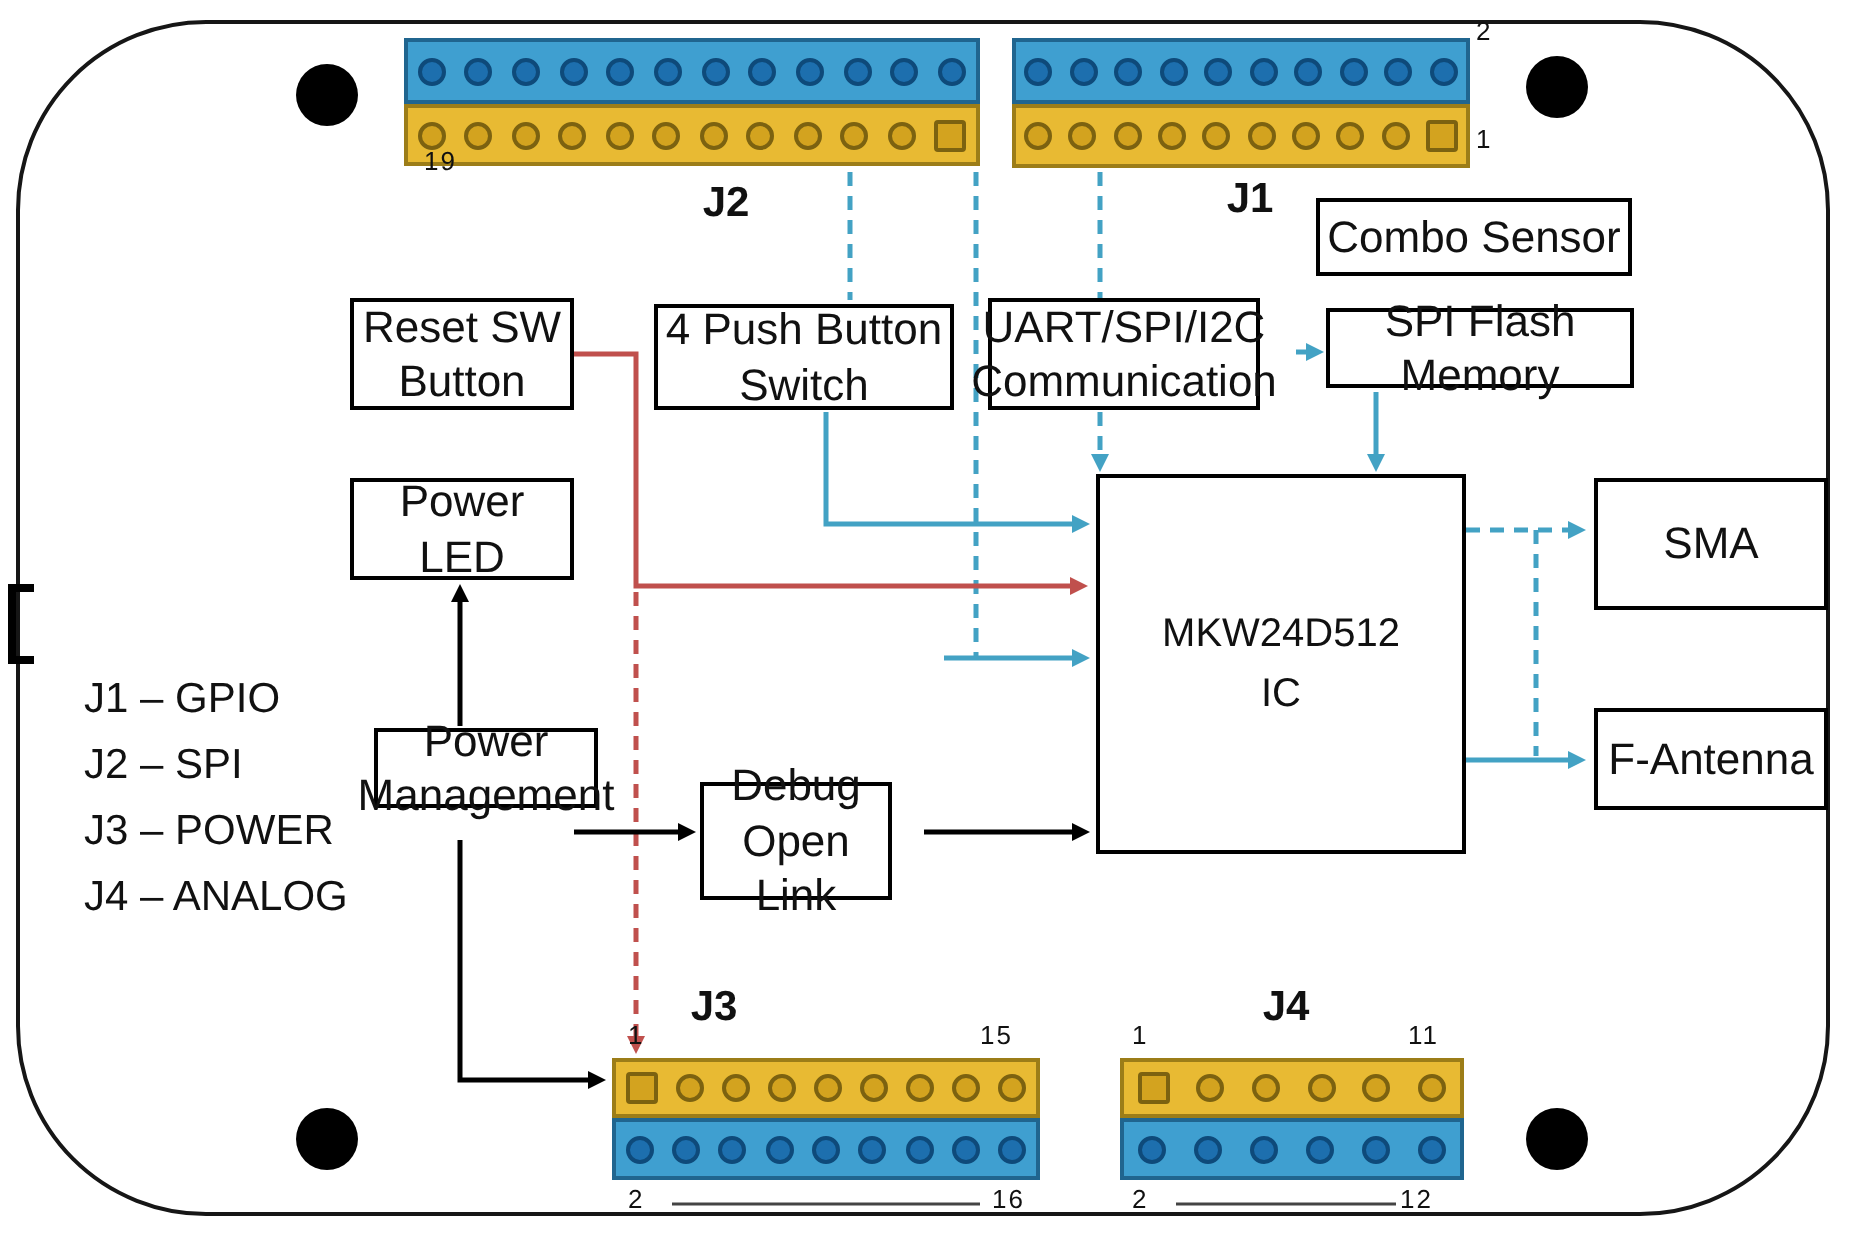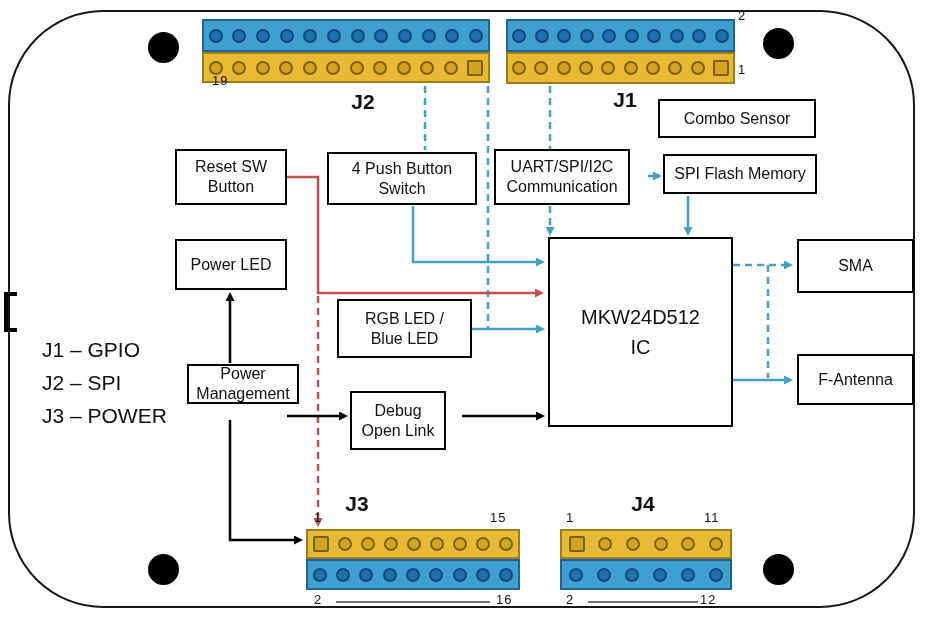--- a/index.html
+++ b/index.html
@@ -18,21 +18,21 @@
   .blue-row .pin{background:#1d6fae;border:2px solid #0e4a7a;}
   .yellow-row{background:#e8ba33;border:2px solid #9c7d18;}
   .yellow-row .pin{background:#d3a31f;border:2px solid #7c6210;}
   .pin{width:14px;height:14px;border-radius:50%;box-sizing:border-box;flex:0 0 auto;}
   .pin.square{border-radius:2px;width:16px;height:16px;}
   
   #wires{position:absolute;left:0;top:0;z-index:4;pointer-events:none;}
   
   .block{position:absolute;background:#ffffff;border:2px solid #000;box-sizing:border-box;
     display:flex;align-items:center;justify-content:center;text-align:center;z-index:5;}
-  .block span{white-space:pre-line;font-size:16px;line-height:1.25;}
+  .block span{white-space:pre-line;font-size:22px;line-height:1.25;}
   .block.ic span{font-size:20px;line-height:1.5;}
   
   .conn-label{position:absolute;font-size:21px;font-weight:bold;text-align:center;z-index:6;}
   .pin-num{position:absolute;font-size:13px;letter-spacing:1px;z-index:6;}
   .legend{position:absolute;left:42px;top:333px;z-index:6;}
   .legend-line{font-size:21px;line-height:33px;white-space:nowrap;}
 </style>
 </head>
 <body>
 
@@ -189,37 +189,33 @@
     </div>
   <div class="block" style="left:658px;top:99px;width:158px;height:39px">
     <span>Combo Sensor</span>
     </div>
   <div class="block" style="left:175px;top:239px;width:112px;height:51px">
     <span>Power LED</span>
     </div>
   <div class="block" style="left:663px;top:154px;width:154px;height:40px">
     <span>SPI Flash Memory</span>
     </div>
-  <div class="block" style="left:337px;top:299px;width:135px;height:59px">
-    <span>RGB LED /
-Blue LED</span>
-    </div>
   <div class="block" style="left:187px;top:364px;width:112px;height:40px">
     <span>Power
 Management</span>
     </div>
   <div class="block" style="left:350px;top:391px;width:96px;height:59px">
     <span>Debug
 Open Link</span>
     </div>
   <div class="block ic" style="left:548px;top:237px;width:185px;height:190px">
     <span>MKW24D512
 IC</span>
     </div>
-  <div class="block" style="left:797px;top:239px;width:117px;height:54px">
+  <div class="block" style="left:797px;top:239px;width:117px;height:66px">
     <span>SMA</span>
     </div>
   <div class="block" style="left:797px;top:354px;width:117px;height:51px">
     <span>F-Antenna</span>
     </div>
 
   <div class="conn-label" style="left:338px;top:90px;width:50px">J2</div>
   <div class="conn-label" style="left:600px;top:88px;width:50px">J1</div>
   <div class="conn-label" style="left:332px;top:492px;width:50px">J3</div>
   <div class="conn-label" style="left:618px;top:492px;width:50px">J4</div>
@@ -233,15 +229,16 @@
   <div class="pin-num" style="left:496px;top:592px">16</div>
   <div class="pin-num" style="left:566px;top:510px">1</div>
   <div class="pin-num" style="left:704px;top:510px">11</div>
   <div class="pin-num" style="left:566px;top:592px">2</div>
   <div class="pin-num" style="left:700px;top:592px">12</div>
 
   <div class="legend">
     <div class="legend-line">J1 – GPIO</div>
     <div class="legend-line">J2 – SPI</div>
     <div class="legend-line">J3 – POWER</div>
+    <div class="legend-line">J4 – ANALOG</div>
   </div>
 
 </div>
 
 </body></html>

